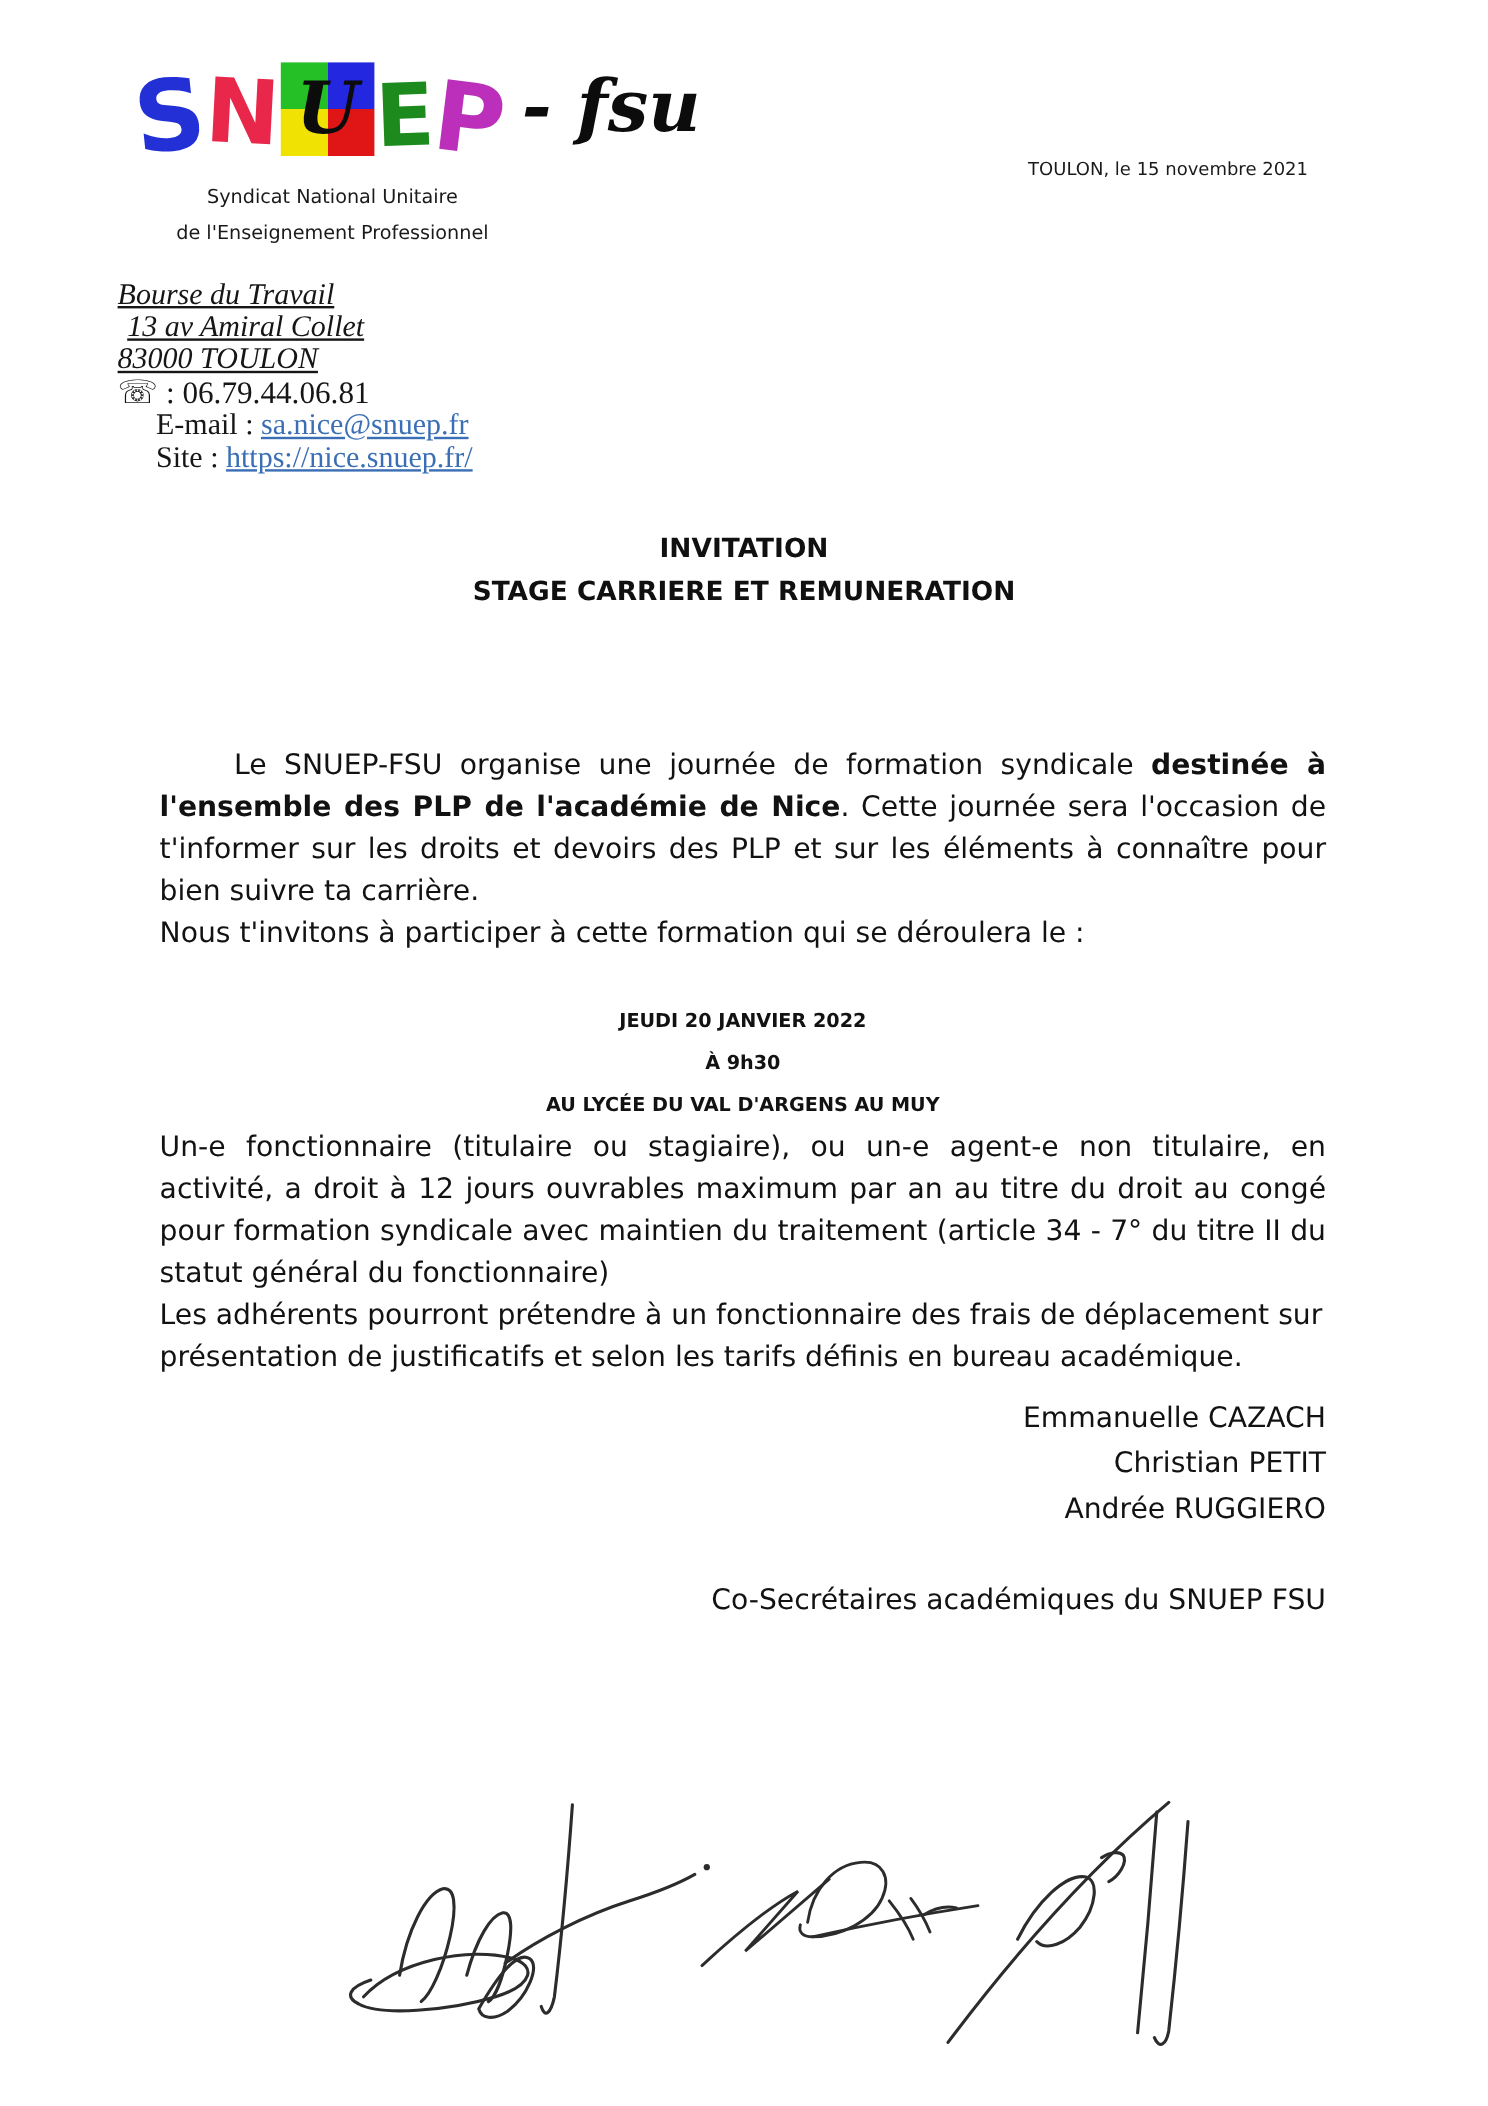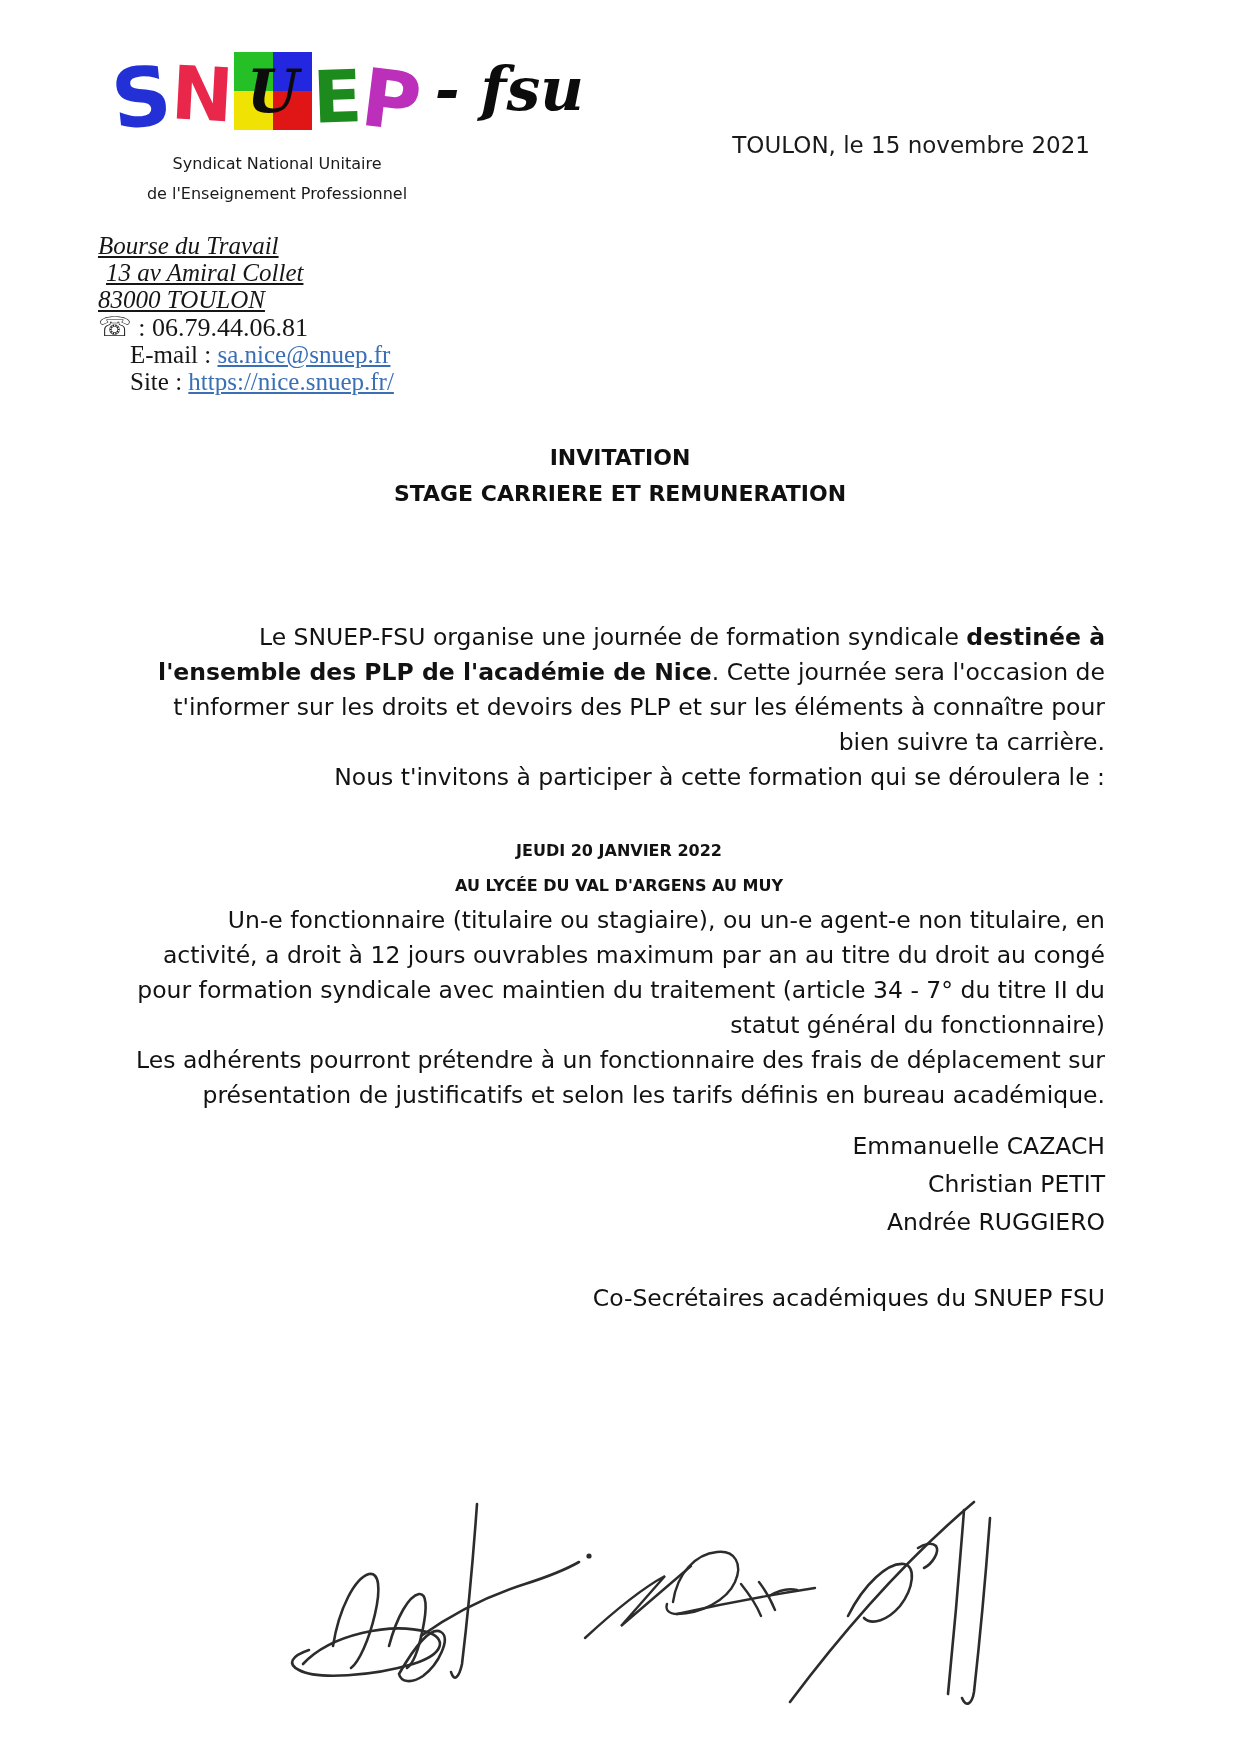--- a/index.html
+++ b/index.html
@@ -23,36 +23,36 @@
   }
   .l-e { font-size:72px; transform:rotate(-2deg) translateY(-4px); }
   .l-p { font-size:80px; transform:rotate(7deg) translateY(2px); }
   .logo-suffix {
     display:inline-block; margin-left:14px; vertical-align:16px;
     font-family:"DejaVu Serif", serif; font-style:italic; font-weight:bold;
     font-size:60px; color:#0c0c0c;
   }
   .logo-sub { margin-top:10px; text-align:center; width:330px; font-size:16px; line-height:30px; color:#1a1a1a; }
 
-  .date-line { position:absolute; top:132px; right:150px; font-size:23px; color:#1a1a1a;margin-left:20px; }
+  .date-line { position:absolute; top:132px; right:150px; font-size:15px; color:#1a1a1a;margin-left:20px; }
 
   
   .address { position:absolute; left:98px; top:232px; font-family:"Liberation Serif", serif; font-size:25px; line-height:27px; color:#161616; }
   .addr-ital { font-style:italic; text-decoration:underline; }
   .phone-row { margin-top:1px; font-size:26px; }
   .phone-glyph { font-size:27px; }
   .link { color:#3a6fb5; text-decoration:underline; }
   .addr-label { color:#161616;margin-left:32px; }
 
   
   .doc-title { position:absolute; left:0; top:440px; width:100%; text-align:center; font-weight:bold; font-size:22px; line-height:36px; color:#101010; }
 
   
   .content { position:absolute; left:133px; top:620px; width:972px; font-size:23.5px; line-height:35px; color:#121212; }
-  .content p { margin:0;text-align:right; }
+  .content p { margin:0; }
   .p-just { text-align:justify; }
   .p-indent { text-indent:62px; }
   .p2 { margin-top:35px; }
   .event { margin-top:38px; text-align:center; font-weight:bold; font-size:16px; }
   .p3 { margin-top:30px; }
   .p4 { margin-top:25px; }
   .names { margin-top:14px; text-align:right; line-height:38px; }
   .role { margin-top:40px; text-align:right; }
 
   
@@ -104,20 +104,21 @@
     <div>STAGE CARRIERE ET REMUNERATION</div>
   </div>
 
   <div class="content">
     <p class="p-just p-indent"><span>Le SNUEP-FSU organise une journée de formation syndicale </span><b>destinée à l'ensemble des PLP de l'académie de Nice</b><span>.  Cette journée sera l'occasion de t'informer sur les droits et devoirs des PLP et sur les éléments à connaître pour bien suivre ta carrière.</span></p>
 
     <p class="p2">Nous t'invitons à participer à cette formation qui se déroulera le :</p>
 
     <div class="event">
       <div>JEUDI 20 JANVIER 2022</div>
+      <div>À 9h30</div>
       <div>AU LYCÉE DU VAL D'ARGENS AU MUY</div>
     </div>
 
     <p class="p-just p3">Un-e fonctionnaire (titulaire ou stagiaire), ou un-e agent-e non titulaire, en activité, a droit à 12 jours ouvrables maximum par an au titre du droit au congé pour formation syndicale avec maintien du traitement (article 34 - 7° du titre II du statut général du fonctionnaire)</p>
 
     <p class="p4">Les adhérents pourront prétendre à un fonctionnaire des frais de déplacement sur présentation de justificatifs et selon les tarifs définis en bureau académique.</p>
 
     <div class="names">
       <div>Emmanuelle CAZACH</div>
       <div>Christian PETIT</div>

